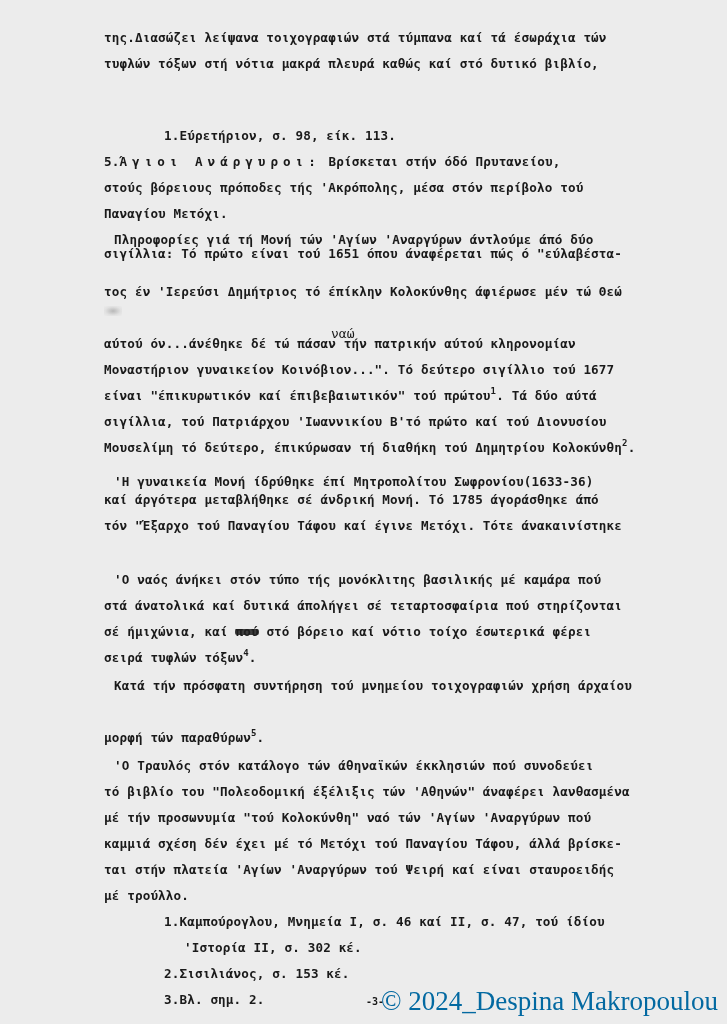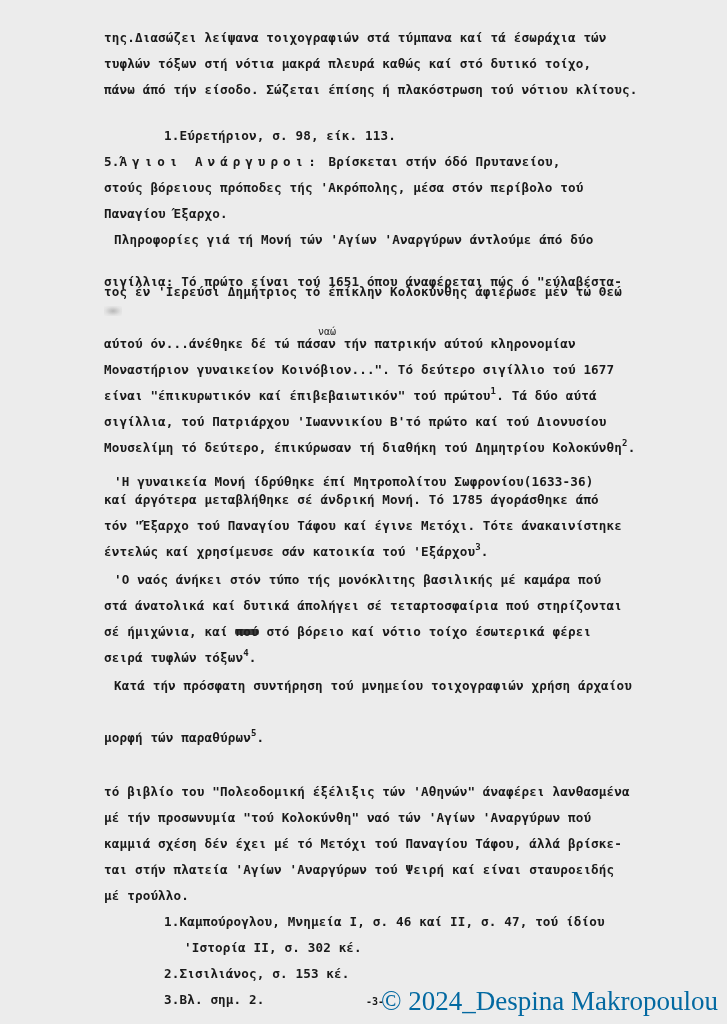--- a/index.html
+++ b/index.html
@@ -58,23 +58,23 @@
       content: "";
       position: absolute;
       left: 0; right: 0;
       top: 5px;
       height: 6px;
       background: rgba(30,30,30,0.85);
       border-radius: 2px;
     }
     .superword {
       position: absolute;
-      font-size: 10px;
+      font-size: 13px;
       font-weight: normal;
-      left: 318px;
+      left: 331px;
       top: 299px;
     }
     .page-number {
       position: absolute;
       left: 366px;
       top: 996px;
       font-size: 10px;
       font-weight: bold;
     }
     .watermark {
@@ -86,52 +86,51 @@
       color: #0369a1;
       white-space: nowrap;
     }
   </style>
 </head>
 <body>
 
 <div class="page">
 
   <div class="line indent1" style="top:30px">της.Διασώζει λείψανα τοιχογραφιών στά τύμπανα καί τά έσωράχια τών</div>
-  <div class="line indent1" style="top:56px">τυφλών τόξων στή νότια μακρά πλευρά καθώς καί στό δυτικό τοίχο,</div>
-  <div class="line indent1" style="top:82px">πάνω άπό τήν είσοδο. Σώζεται έπίσης ή πλακόστρωση τού νότιου κλίτους.</div>
+  <div class="line indent1" style="top:56px">τυφλών τόξων στή νότια μακρά πλευρά καθώς καί στό δυτικό βιβλίο,</div>
   <div class="line indent3" style="top:128px">1.Εύρετήριον, σ. 98, είκ. 113.</div>
 
   <div class="line indent1" style="top:154px"><span>5.</span><span class="spaced">Άγιοι Ανάργυροι:</span><span> Βρίσκεται στήν όδό Πρυτανείου,</span></div>
   <div class="line indent1" style="top:180px">στούς βόρειους πρόποδες τής 'Ακρόπολης, μέσα στόν περίβολο τού</div>
-  <div class="line indent1" style="top:206px">Παναγίου Έξαρχο.</div>
+  <div class="line indent1" style="top:206px">Παναγίου Μετόχι.</div>
 
   <div class="line indent2" style="top:232px">Πληροφορίες γιά τή Μονή τών 'Αγίων 'Αναργύρων άντλούμε άπό δύο</div>
-  <div class="line indent1" style="top:274px">σιγίλλια: Τό πρώτο είναι τού 1651 όπου άναφέρεται πώς ό "εύλαβέστα-</div>
+  <div class="line indent1" style="top:246px">σιγίλλια: Τό πρώτο είναι τού 1651 όπου άναφέρεται πώς ό "εύλαβέστα-</div>
   <div class="line indent1" style="top:284px">τος έν 'Ιερεύσι Δημήτριος τό έπίκλην Κολοκύνθης άφιέρωσε μέν τώ Θεώ</div>
   <div class="smudge"></div>
   <div class="superword" style="top:326px">ναώ</div>
   <div class="line indent1" style="top:336px">αύτού όν...άνέθηκε δέ τώ πάσαν τήν πατρικήν αύτού κληρονομίαν</div>
   <div class="line indent1" style="top:362px">Μοναστήριον γυναικείον Κοινόβιον...". Τό δεύτερο σιγίλλιο τού 1677</div>
   <div class="line indent1" style="top:388px"><span>είναι "έπικυρωτικόν καί έπιβεβαιωτικόν" τού πρώτου</span><sup>1</sup><span>. Τά δύο αύτά</span></div>
   <div class="line indent1" style="top:414px">σιγίλλια, τού Πατριάρχου 'Ιωαννικίου Β'τό πρώτο καί τού Διονυσίου</div>
   <div class="line indent1" style="top:440px"><span>Μουσελίμη τό δεύτερο, έπικύρωσαν τή διαθήκη τού Δημητρίου Κολοκύνθη</span><sup>2</sup><span>.</span></div>
 
   <div class="line indent2" style="top:474px">'Η γυναικεία Μονή ίδρύθηκε έπί Μητροπολίτου Σωφρονίου(1633-36)</div>
   <div class="line indent1" style="top:492px">καί άργότερα μεταβλήθηκε σέ άνδρική Μονή. Τό 1785 άγοράσθηκε άπό</div>
   <div class="line indent1" style="top:518px">τόν "Έξαρχο τού Παναγίου Τάφου καί έγινε Μετόχι. Τότε άνακαινίστηκε</div>
-  <div class="line indent1" style="top:544px"><span>έντελώς καί χρησίμευσε σάν κατοικία τού 'Εξάρχου</span><sup>3</sup><span>.</span></div>
 
   <div class="line indent2" style="top:572px">'Ο ναός άνήκει στόν τύπο τής μονόκλιτης βασιλικής μέ καμάρα πού</div>
   <div class="line indent1" style="top:598px">στά άνατολικά καί δυτικά άπολήγει σέ τεταρτοσφαίρια πού στηρίζονται</div>
   <div class="line indent1" style="top:624px"><span>σέ ήμιχώνια, καί </span><span class="overstrike">πού</span><span> στό βόρειο καί νότιο τοίχο έσωτερικά φέρει</span></div>
   <div class="line indent1" style="top:650px"><span>σειρά τυφλών τόξων</span><sup>4</sup><span>.</span></div>
 
   <div class="line indent2" style="top:678px">Κατά τήν πρόσφατη συντήρηση τού μνημείου τοιχογραφιών χρήση άρχαίου</div>
   <div class="line indent1" style="top:730px"><span>μορφή τών παραθύρων</span><sup>5</sup><span>.</span></div>
 
+  <div class="line indent2" style="top:758px">'Ο Τραυλός στόν κατάλογο τών άθηναϊκών έκκλησιών πού συνοδεύει</div>
   <div class="line indent1" style="top:784px">τό βιβλίο του "Πολεοδομική έξέλιξις τών 'Αθηνών" άναφέρει λανθασμένα</div>
   <div class="line indent1" style="top:810px">μέ τήν προσωνυμία "τού Κολοκύνθη" ναό τών 'Αγίων 'Αναργύρων πού</div>
   <div class="line indent1" style="top:862px">ται στήν πλατεία 'Αγίων 'Αναργύρων τού Ψειρή καί είναι σταυροειδής</div>
   <div class="line indent1" style="top:836px">καμμιά σχέση δέν έχει μέ τό Μετόχι τού Παναγίου Τάφου, άλλά βρίσκε-</div>
   <div class="line indent1" style="top:888px">μέ τρούλλο.</div>
 
   <div class="line indent3" style="top:914px">1.Καμπούρογλου, Μνημεία Ι, σ. 46 καί ΙΙ, σ. 47, τού ίδίου</div>
   <div class="line indent4" style="top:940px">'Ιστορία ΙΙ, σ. 302 κέ.</div>
   <div class="line indent3" style="top:966px">2.Σισιλιάνος, σ. 153 κέ.</div>
   <div class="line indent3" style="top:992px">3.Βλ. σημ. 2.</div>

